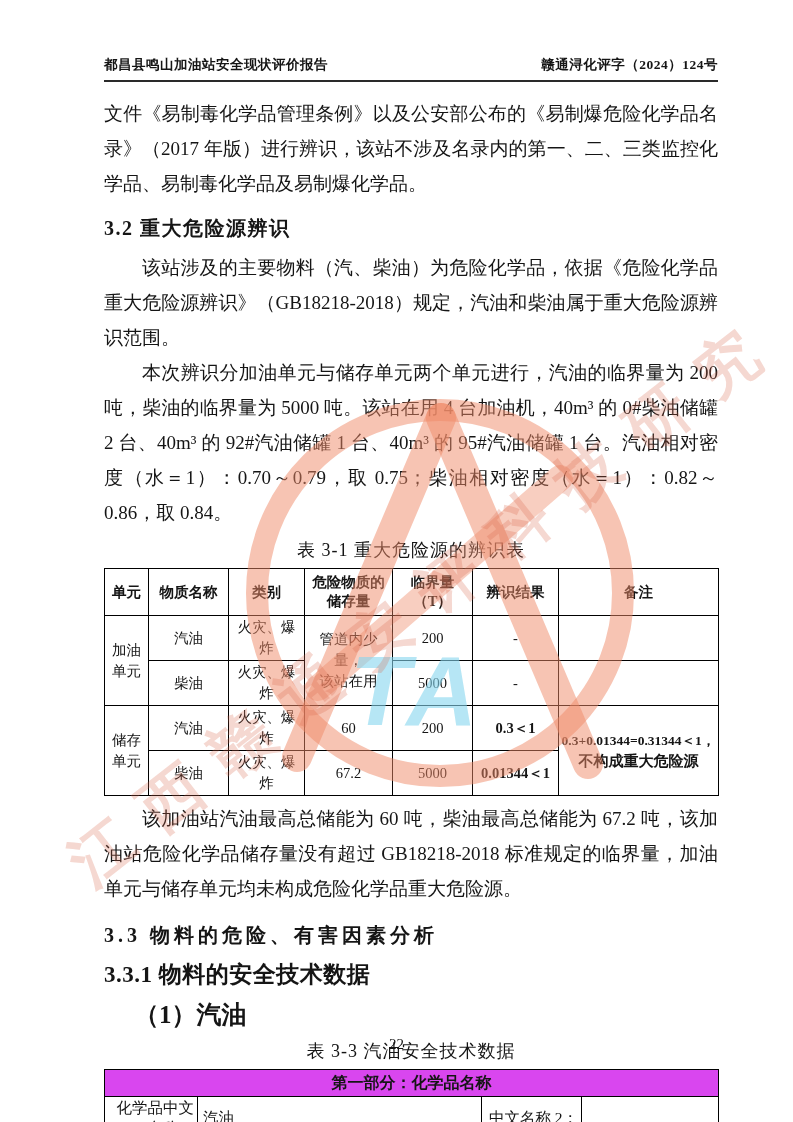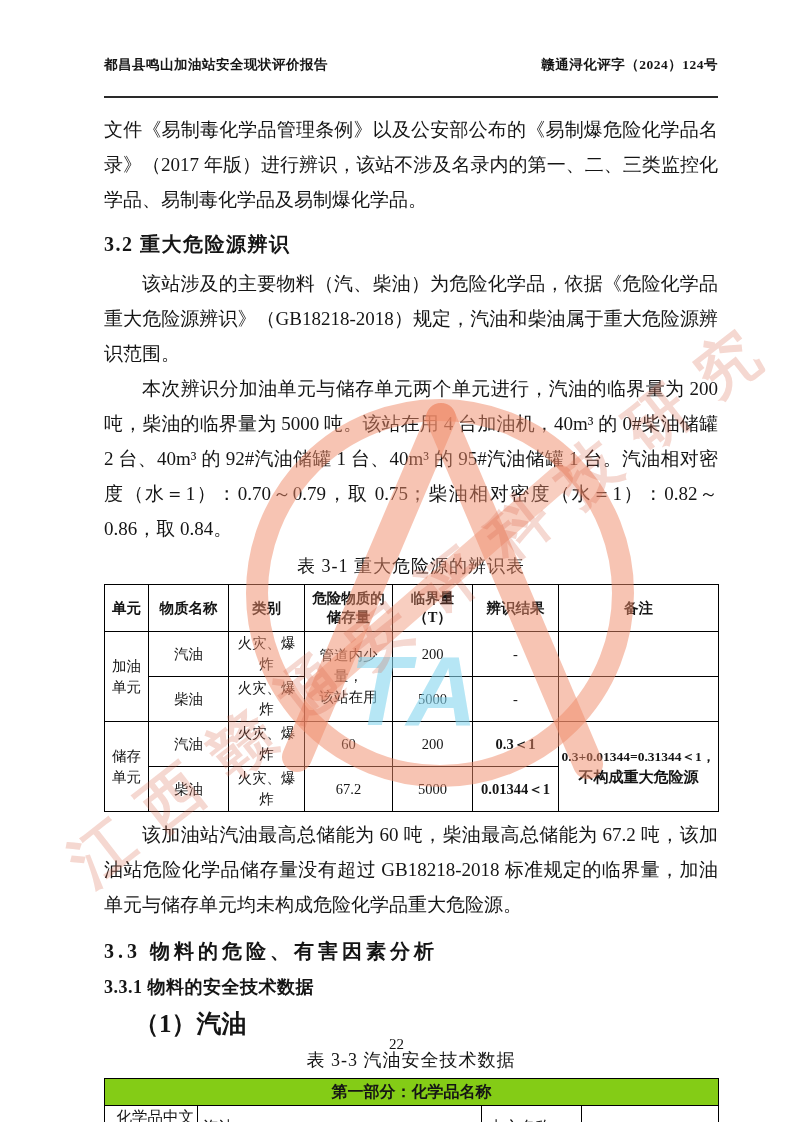--- a/index.html
+++ b/index.html
@@ -7,50 +7,50 @@
     position:relative; width:793px; height:1122px; margin:0 auto;
     background:#ffffff; overflow:hidden;
     font-family:"Liberation Serif","DejaVu Serif",serif;
     color:#151515;
   }
   .content { position:absolute; left:104px; top:56px; width:614px; }
 
   
   .runhead { display:flex; justify-content:space-between; align-items:flex-end;
              font-size:13.5px; font-weight:bold; letter-spacing:.5px;
-             padding-bottom:22px; border-bottom:2px solid #2a2a2a; }
+             padding-bottom:6px; border-bottom:2px solid #2a2a2a; }
 
   
   .para { font-size:19px; line-height:35px; text-align:justify; margin:0; }
   .para.first-line-continues { text-indent:0; }
   .para.indent { text-indent:2em; }
   .para.lead { margin-top:14px; }
 
   .h-sec  { font-size:20px; font-weight:bold; letter-spacing:1.5px; margin:14px 0 8px 0; }
   .h-sec.spread { letter-spacing:4px; margin:16px 0 6px 0; }
-  .h-sub  { font-size:18px; font-weight:bold; letter-spacing:.5px; margin:10px 0 6px 0; }
+  .h-sub  { font-size:23px; font-weight:bold; letter-spacing:.5px; margin:10px 0 6px 0; }
   .h-item { font-size:25px; font-weight:bold; margin:8px 0 6px 30px; }
   .tbl-caption { font-size:18px; font-weight:normal; text-align:center; margin:8px 0 6px 0; letter-spacing:1px; }
 
   
   table { border-collapse:collapse; table-layout:fixed; width:614px; }
   td,th { border:1px solid #000; padding:1px 2px; text-align:center; vertical-align:middle;
           overflow:hidden; }
 
   .t1 { font-size:14.5px; }
   .t1 th { font-weight:bold; line-height:19px; height:44px; padding:1px 1px; }
   .t1 td { height:24px; line-height:21px; }
   .t1 .bold { font-weight:bold; }
   .t1 .remark-merged { font-weight:bold; }
   .t1 .remark-merged .fline { font-size:13.5px; white-space:nowrap; }
   .t1 .remark-merged .sline { font-size:15px; }
 
   .t2 { font-size:15.5px; margin-top:2px; }
   .t2 td { height:23px; line-height:20px; }
-  .t2 .sect { background:#84cc16; font-weight:bold; font-size:16px; height:24px; }
+  .t2 .sect { background:#d946ef; font-weight:bold; font-size:16px; height:24px; }
   .t2 .lbl  { text-align:right; padding-right:3px; }
   .t2 .val  { text-align:left; padding-left:5px; }
 
   .pageno { position:absolute; top:1036px; left:0; width:793px; text-align:center;
             font-size:15px; }
 
   
   .wm { position:absolute; left:0; top:0; width:793px; height:974px;
         pointer-events:none; z-index:10; }
   .wm-ta { position:absolute; left:350px; top:642px;

